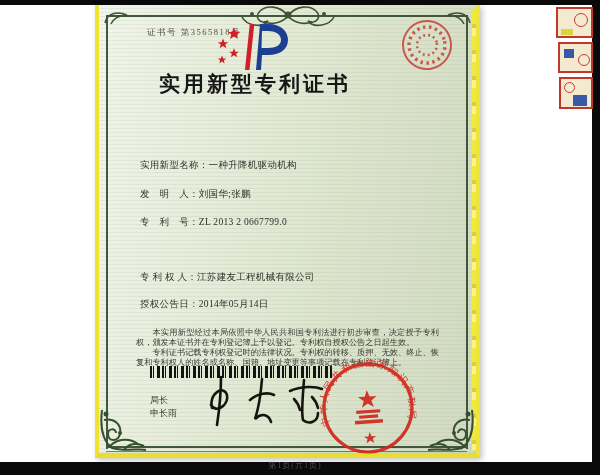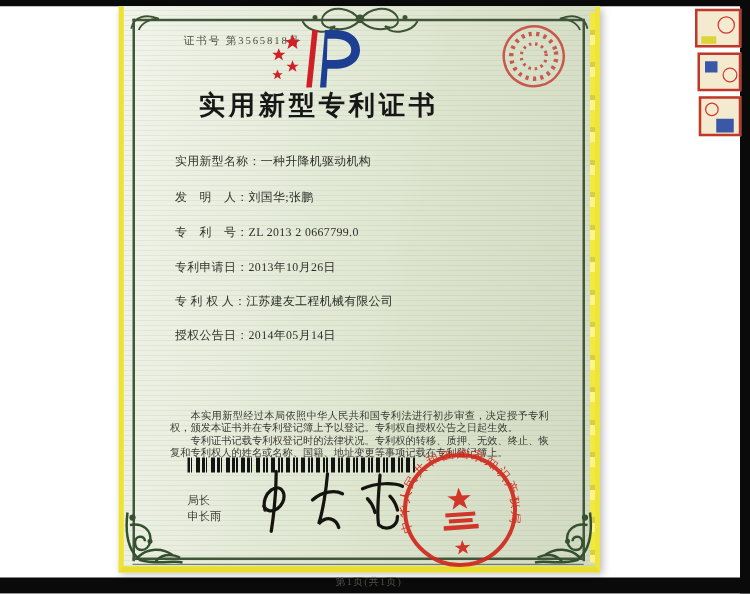--- a/index.html
+++ b/index.html
@@ -23,21 +23,21 @@
   .right-gilt {
     left:472px; top:10px; width:4px; height:440px;
     background: repeating-linear-gradient(180deg,#f2e93f 0 14px, #d8cd49 14px 18px, #fbf489 18px 26px);
   }
 
   .frame-line { background:#41563a; }
   .cert-no { left:147px; top:27px; font-size:8.5px; color:#4c4c40; letter-spacing:1.5px; }
   .title { left:130px; top:70px; width:250px; text-align:center;
            font-size:21px; font-weight:bold; color:#171717; letter-spacing:3px; }
 
-  .field { left:140px; width:305px; font-size:9.5px; color:#2e2e2a; letter-spacing:0.3px; white-space:nowrap; }
+  .field { left:140px; width:305px; font-size:9.5px; color:#2e2e2a; letter-spacing:0.3px; white-space:nowrap;margin-top:36px; }
   .field .lab { color:#33332c; }
 
   .paras { left:136px; top:280px; width:303px; font-size:8.2px; line-height:10px;
            color:#3a3a34; text-align:justify;margin-top:48px; }
   .paras p { text-indent:2em; margin:0; }
 
   .barcode { left:150px; top:366px; width:182px; height:12px;
     background: repeating-linear-gradient(90deg,#141414 0 2px, transparent 2px 3px,
       #141414 3px 4px, transparent 4px 7px, #141414 7px 10px, transparent 10px 12px);
   }
@@ -123,23 +123,20 @@
   <div class="abs title">实用新型专利证书</div>
 
   <div class="abs field" style="top:123px">
     <span class="lab">实用新型名称：</span><span>一种升降机驱动机构</span>
   </div>
   <div class="abs field" style="top:152px">
     <span class="lab">发　明　人：</span><span>刘国华;张鹏</span>
   </div>
   <div class="abs field" style="top:180px">
     <span class="lab">专　利　号：</span><span>ZL 2013 2 0667799.0</span>
-  </div>
-  <div class="abs field" style="top:208px">
-    <span class="lab">专利申请日：</span><span>2013年10月26日</span>
   </div>
   <div class="abs field" style="top:235px">
     <span class="lab">专 利 权 人：</span><span>江苏建友工程机械有限公司</span>
   </div>
   <div class="abs field" style="top:262px">
     <span class="lab">授权公告日：</span><span>2014年05月14日</span>
   </div>
 
   <div class="abs paras">
     <p>本实用新型经过本局依照中华人民共和国专利法进行初步审查，决定授予专利权，颁发本证书并在专利登记簿上予以登记。专利权自授权公告之日起生效。</p>

